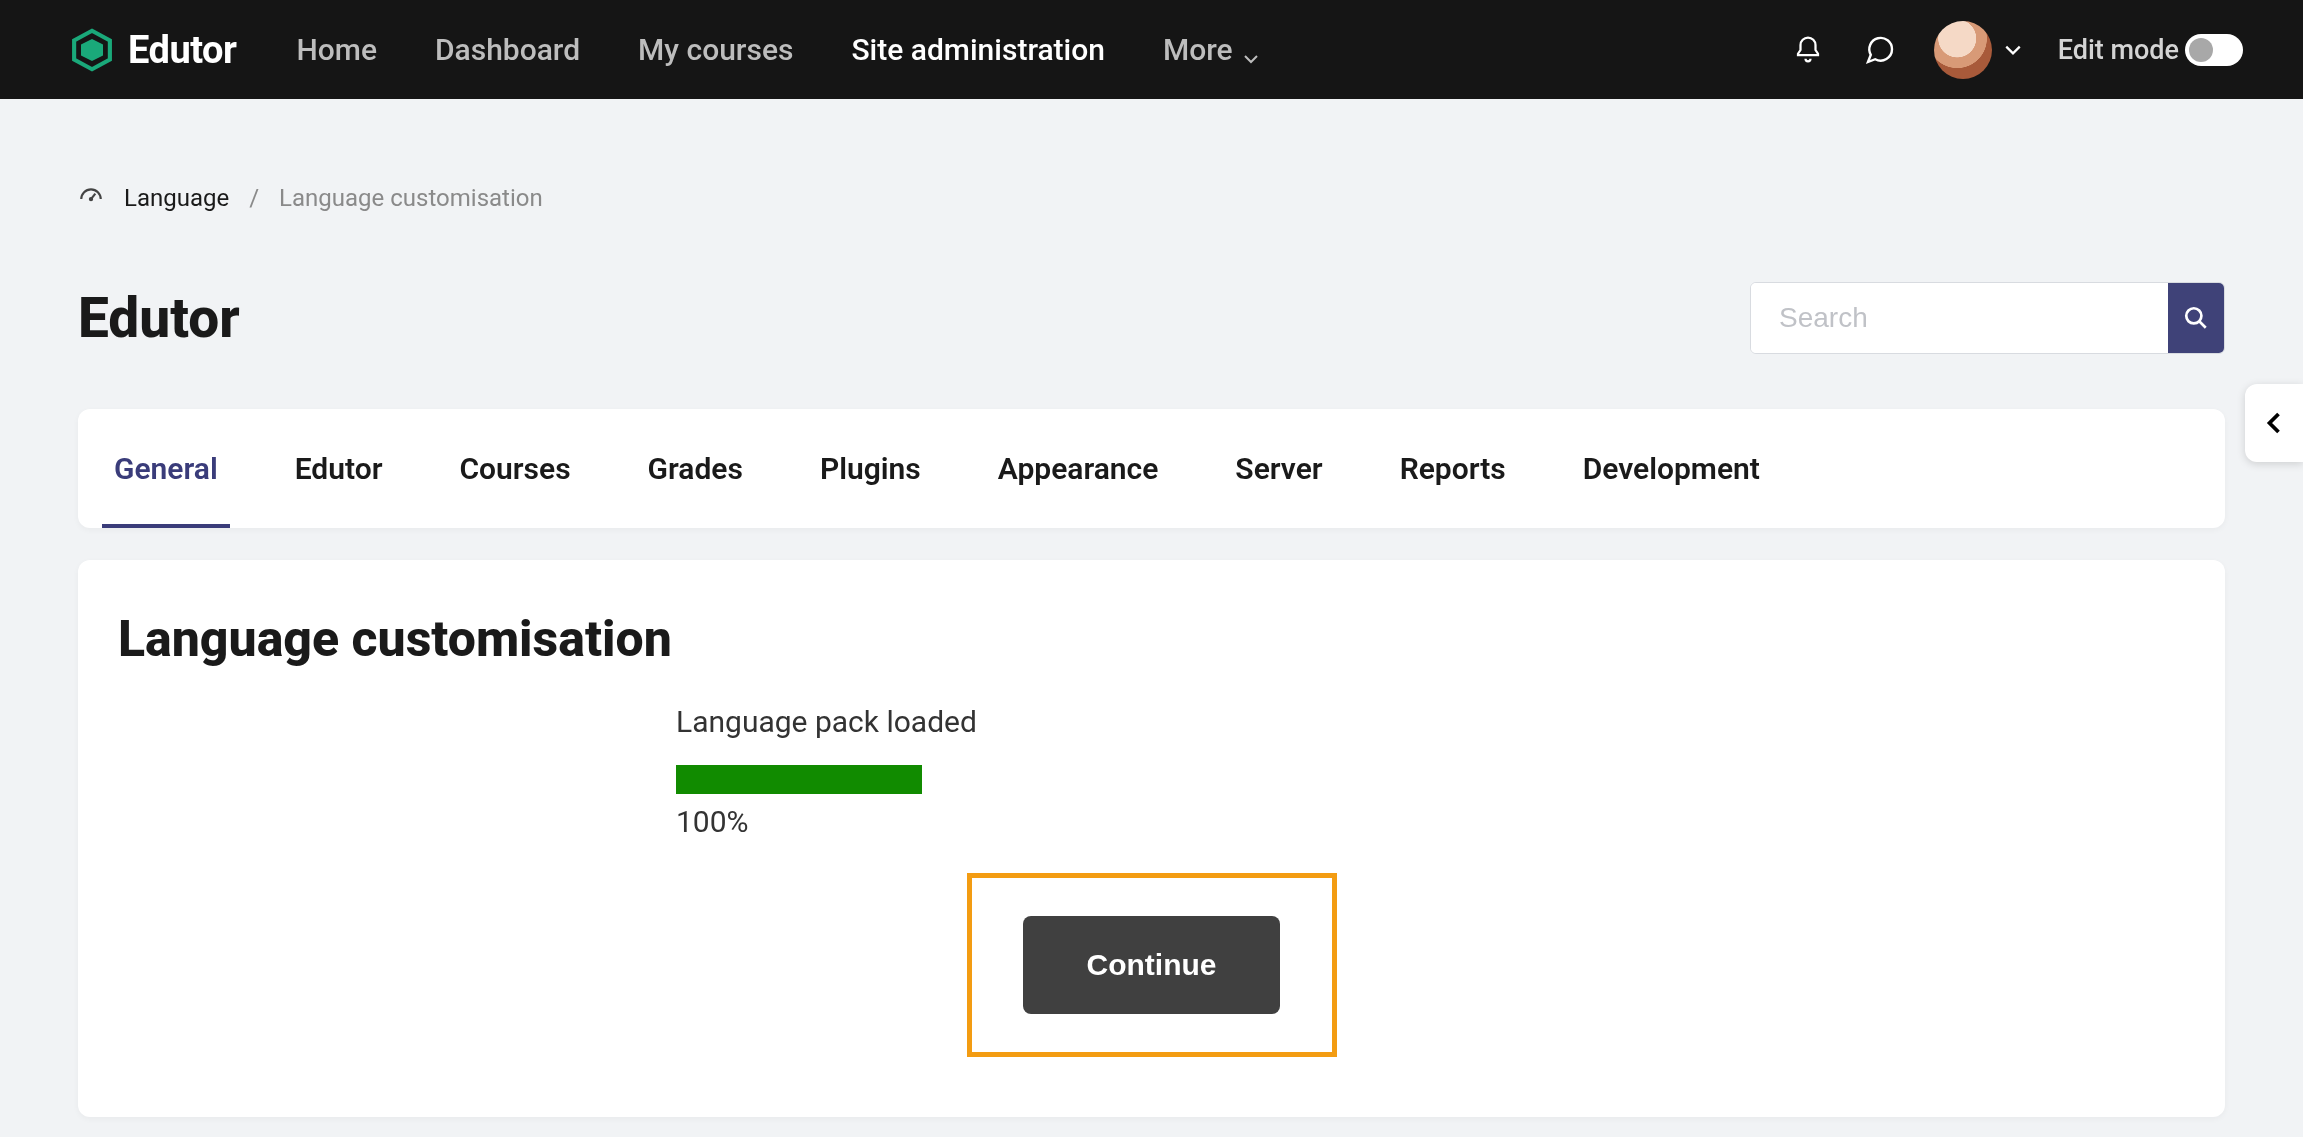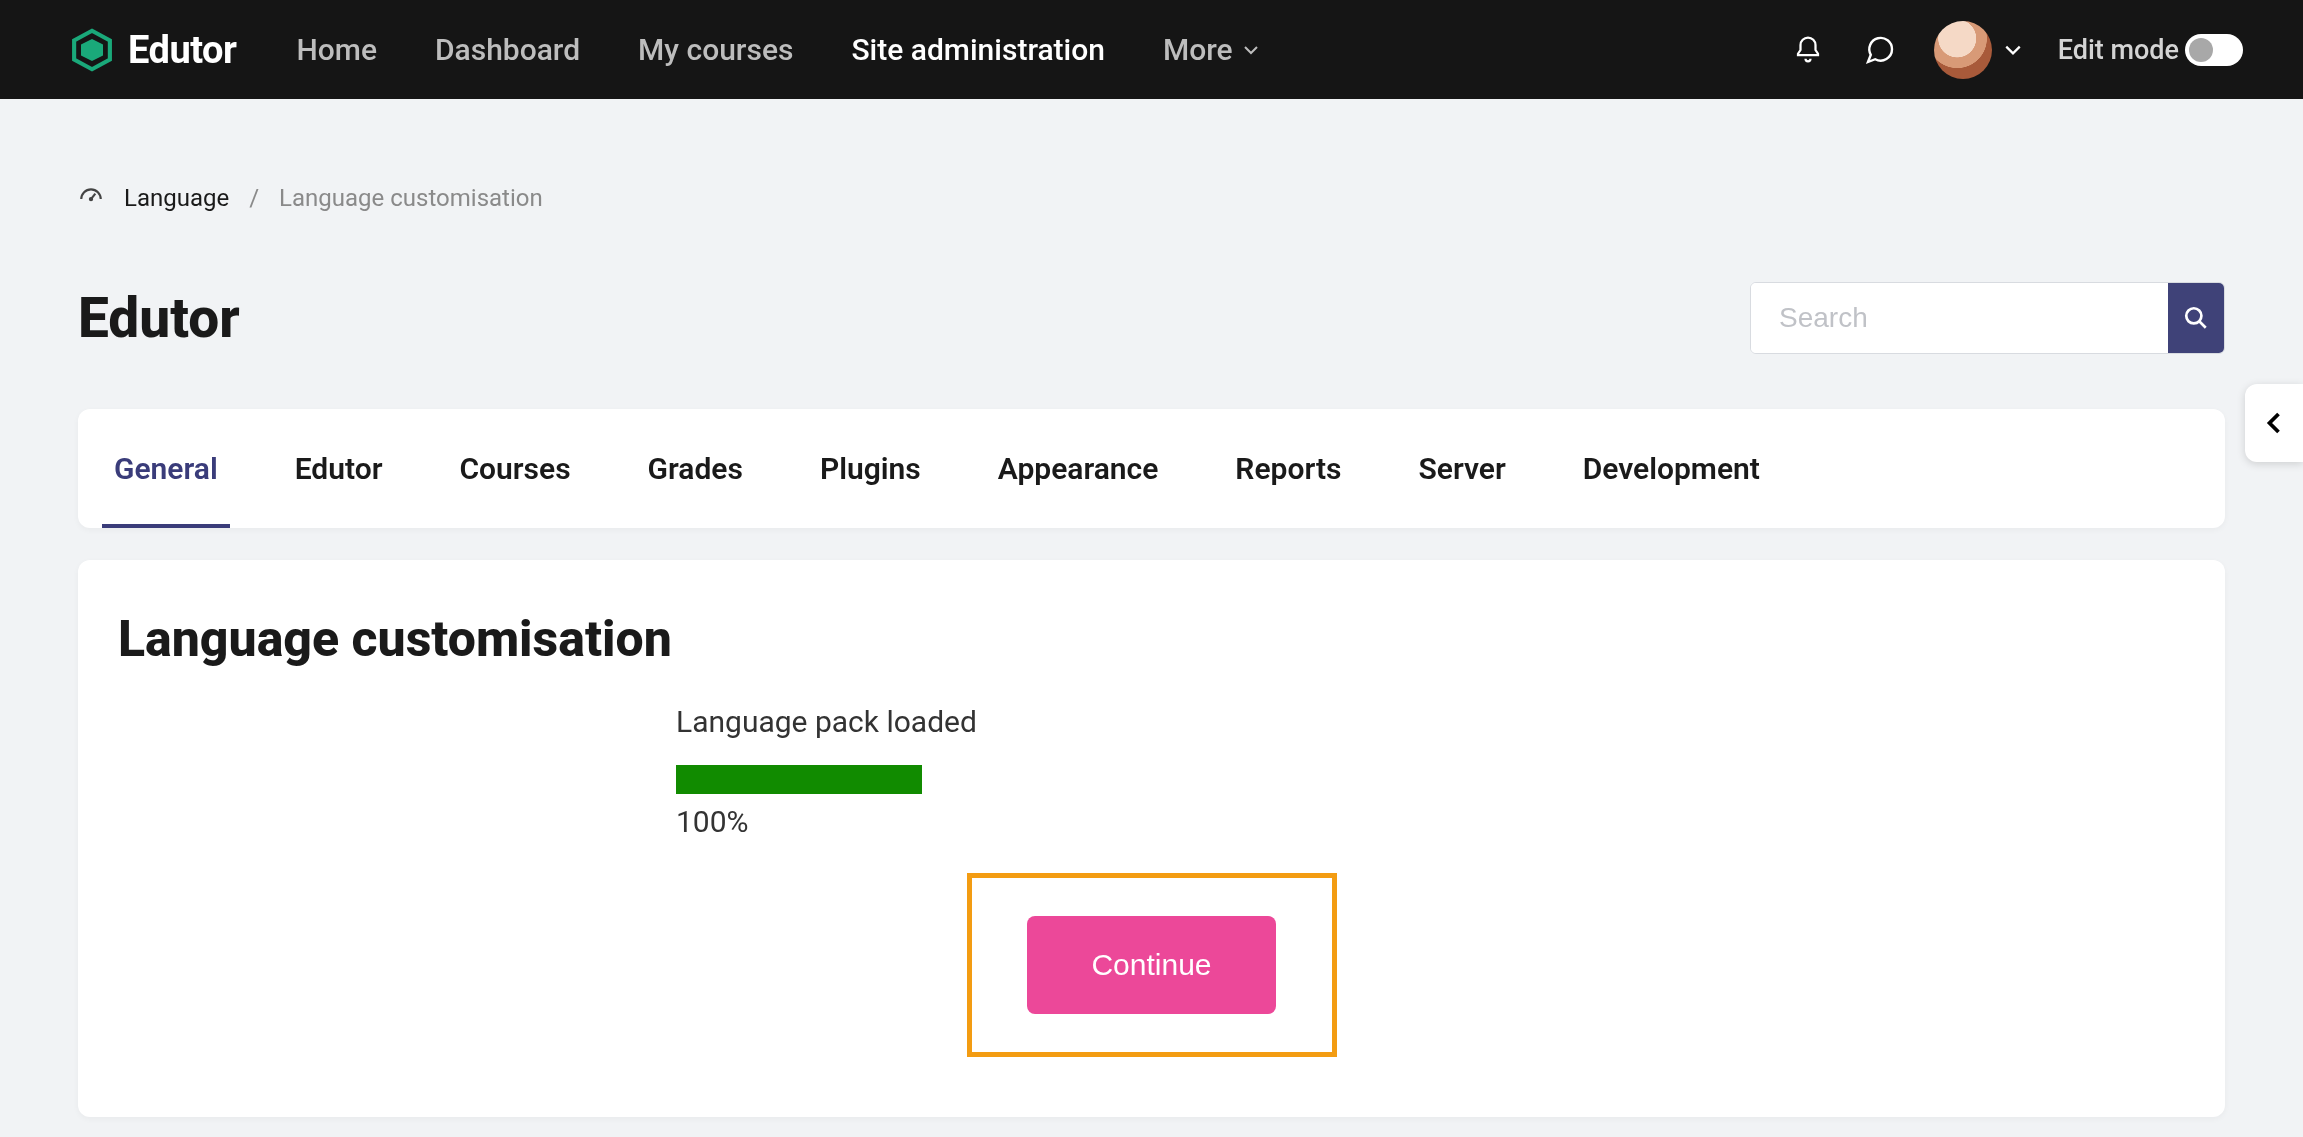--- a/index.html
+++ b/index.html
@@ -44,21 +44,21 @@
   .navlink {
     color: #bdbdbd;
     font-size: 30px;
     font-weight: 500;
     cursor: pointer;
     white-space: nowrap;
   }
   .navlink.active { color: #fff; }
   .more-wrap {
     display: flex;
-    align-items: center;
+    align-items: flex-end;
     gap: 10px;
   }
   .chevron-down {
     width: 16px; height: 16px;
     display:inline-block;
   }
 
   .topnav-right {
     margin-left: auto;
     display: flex;
@@ -166,22 +166,22 @@
   .progress-bar{
     width:246px;height:29px;background:#118b00;
   }
   .progress-pct{font-size:30px;color:#333;margin-top:10px;}
 
   .continue-wrap{
     margin:34px auto 0 auto;width:370px;height:184px;
     border:5px solid #f39c12;display:flex;align-items:center;justify-content:center;
   }
   .continue-btn{
-    background:#ec4899;color:#fff;border:none;border-radius:8px;
-    font-size:30px;font-weight:400;padding:32px 64px;cursor:pointer;
+    background:#404040;color:#fff;border:none;border-radius:8px;
+    font-size:30px;font-weight:700;padding:32px 64px;cursor:pointer;
   }
 </style>
 </head>
 <body>
 
 <div class="topnav">
   <div class="brand">
     <svg class="brand-logo" viewBox="0 0 64 64">
       <polygon points="32,4 58,18 58,46 32,60 6,46 6,18" fill="none" stroke="#1aa97a" stroke-width="6"></polygon>
       <polygon points="32,16 48,24 48,40 32,48 16,40 16,24" fill="#1aa97a"></polygon>
@@ -260,22 +260,22 @@
     </svg>
   </div>
 
   <div class="tabs-card">
     <div class="tab active">General</div>
     <div class="tab">Edutor</div>
     <div class="tab">Courses</div>
     <div class="tab">Grades</div>
     <div class="tab">Plugins</div>
     <div class="tab">Appearance</div>
+    <div class="tab">Server</div>
     <div class="tab">Reports</div>
-    <div class="tab">Server</div>
     <div class="tab">Development</div>
   </div>
 
   <div class="content-card">
     <h2 class="content-title">Language customisation</h2>
 
     <div class="progress-block">
       <div class="progress-status">Language pack loaded</div>
       <div class="progress-bar"></div>
       <div class="progress-pct">100%</div>

